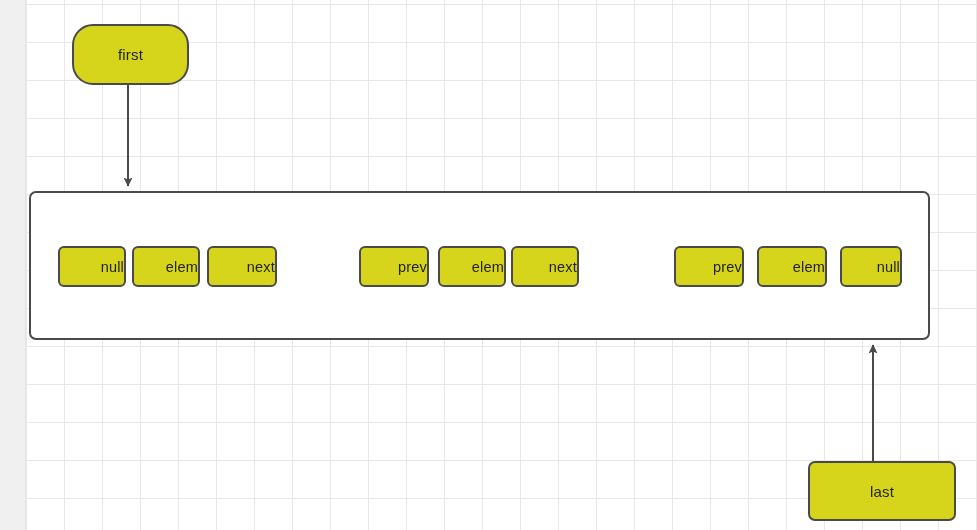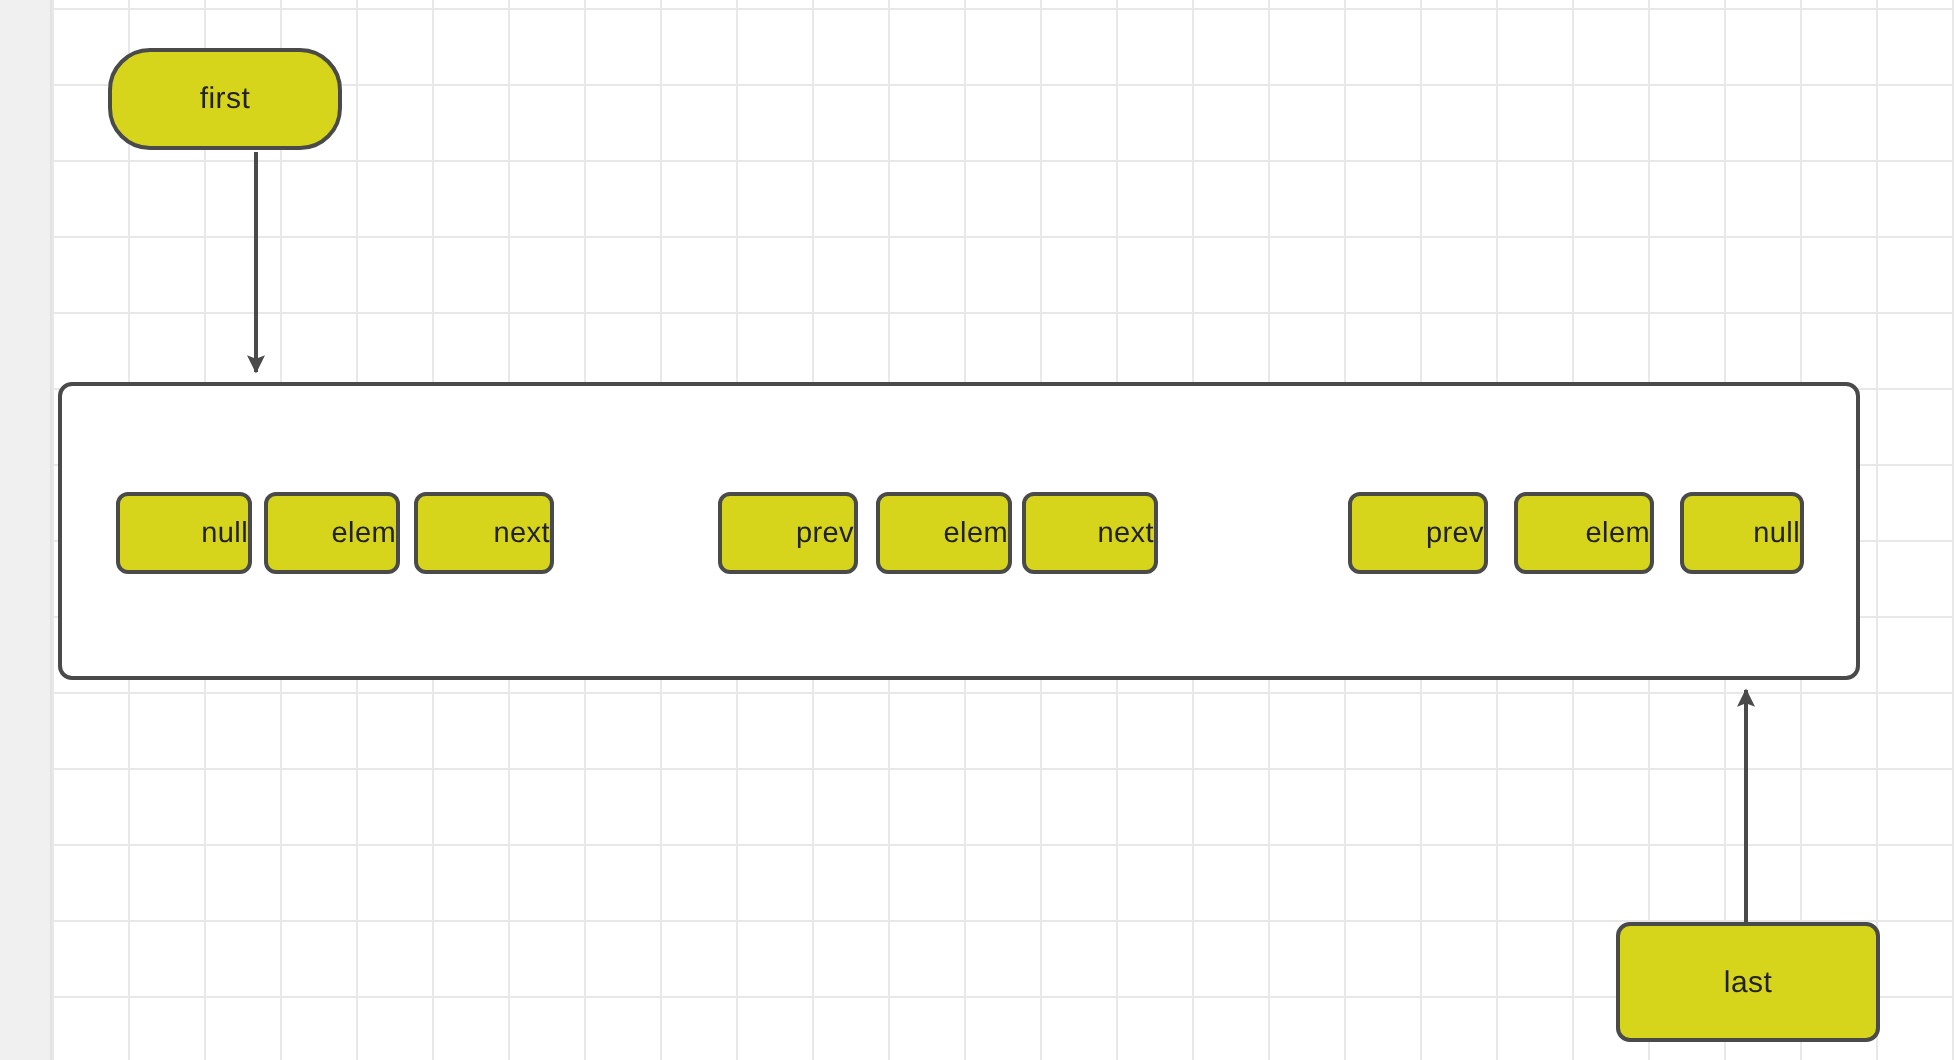--- a/index.html
+++ b/index.html
@@ -108,21 +108,21 @@
 
     <path d="M242,287 L242,322 L471,322 L471,291" fill="none" stroke="#4a4a4a" stroke-width="2" stroke-linejoin="miter" marker-end="url(#arrowhead)"></path>
 
     <path d="M709,246 L709,209 L472,209 L472,241" fill="none" stroke="#4a4a4a" stroke-width="2" stroke-linejoin="miter" marker-end="url(#arrowhead)"></path>
 
     <path d="M544,287 L544,322 L792,322 L792,291" fill="none" stroke="#4a4a4a" stroke-width="2" stroke-linejoin="miter" marker-end="url(#arrowhead)"></path>
 
     <path d="M873,461 L873,345" fill="none" stroke="#4a4a4a" stroke-width="2" marker-end="url(#arrowhead)"></path>
   </svg>
 
-  <div class="node-box" style="left:54px; top:24px; width:117px; height:51px;border-radius:21px;">
+  <div class="node-box" style="left:72px; top:24px; width:117px; height:61px;border-radius:21px;">
     <span>first</span>
   </div>
 
   <div class="container-rect" style="left:29px; top:191px; width:901px; height:149px;"></div>
 
   <div class="node-box pointer-box" style="left:58px; top:246px; width:68px; height:41px;">
     <span>null</span>
   </div>
   <div class="node-box pointer-box" style="left:132px; top:246px; width:68px; height:41px;">
     <span>elem</span>
@@ -144,17 +144,17 @@
   <div class="node-box pointer-box" style="left:674px; top:246px; width:70px; height:41px;">
     <span>prev</span>
   </div>
   <div class="node-box pointer-box" style="left:757px; top:246px; width:70px; height:41px;">
     <span>elem</span>
   </div>
   <div class="node-box pointer-box" style="left:840px; top:246px; width:62px; height:41px;">
     <span>null</span>
   </div>
 
-  <div class="node-box" style="left:808px; top:461px; width:132px; height:60px;">
+  <div class="node-box" style="left:808px; top:461px; width:148px; height:60px;">
     <span>last</span>
   </div>
 
 </div>
 
 </body></html>

